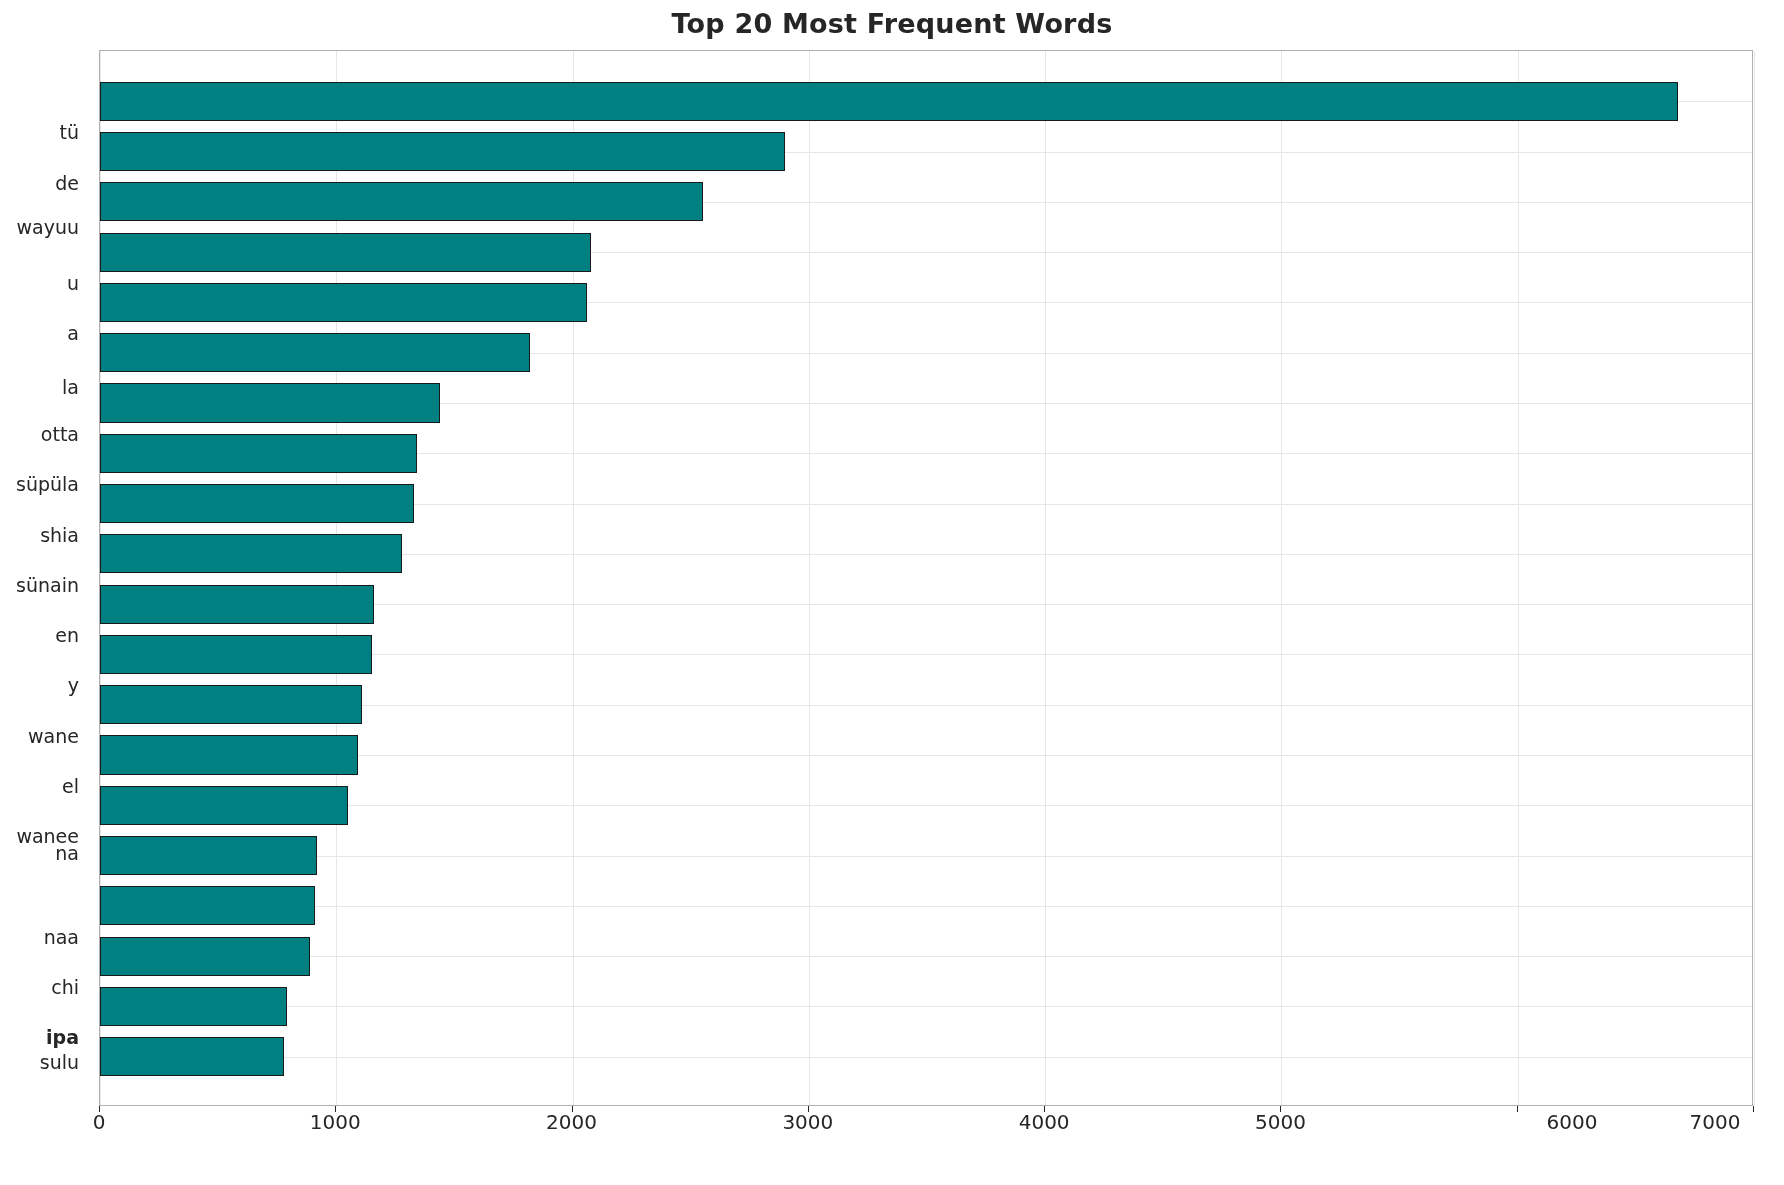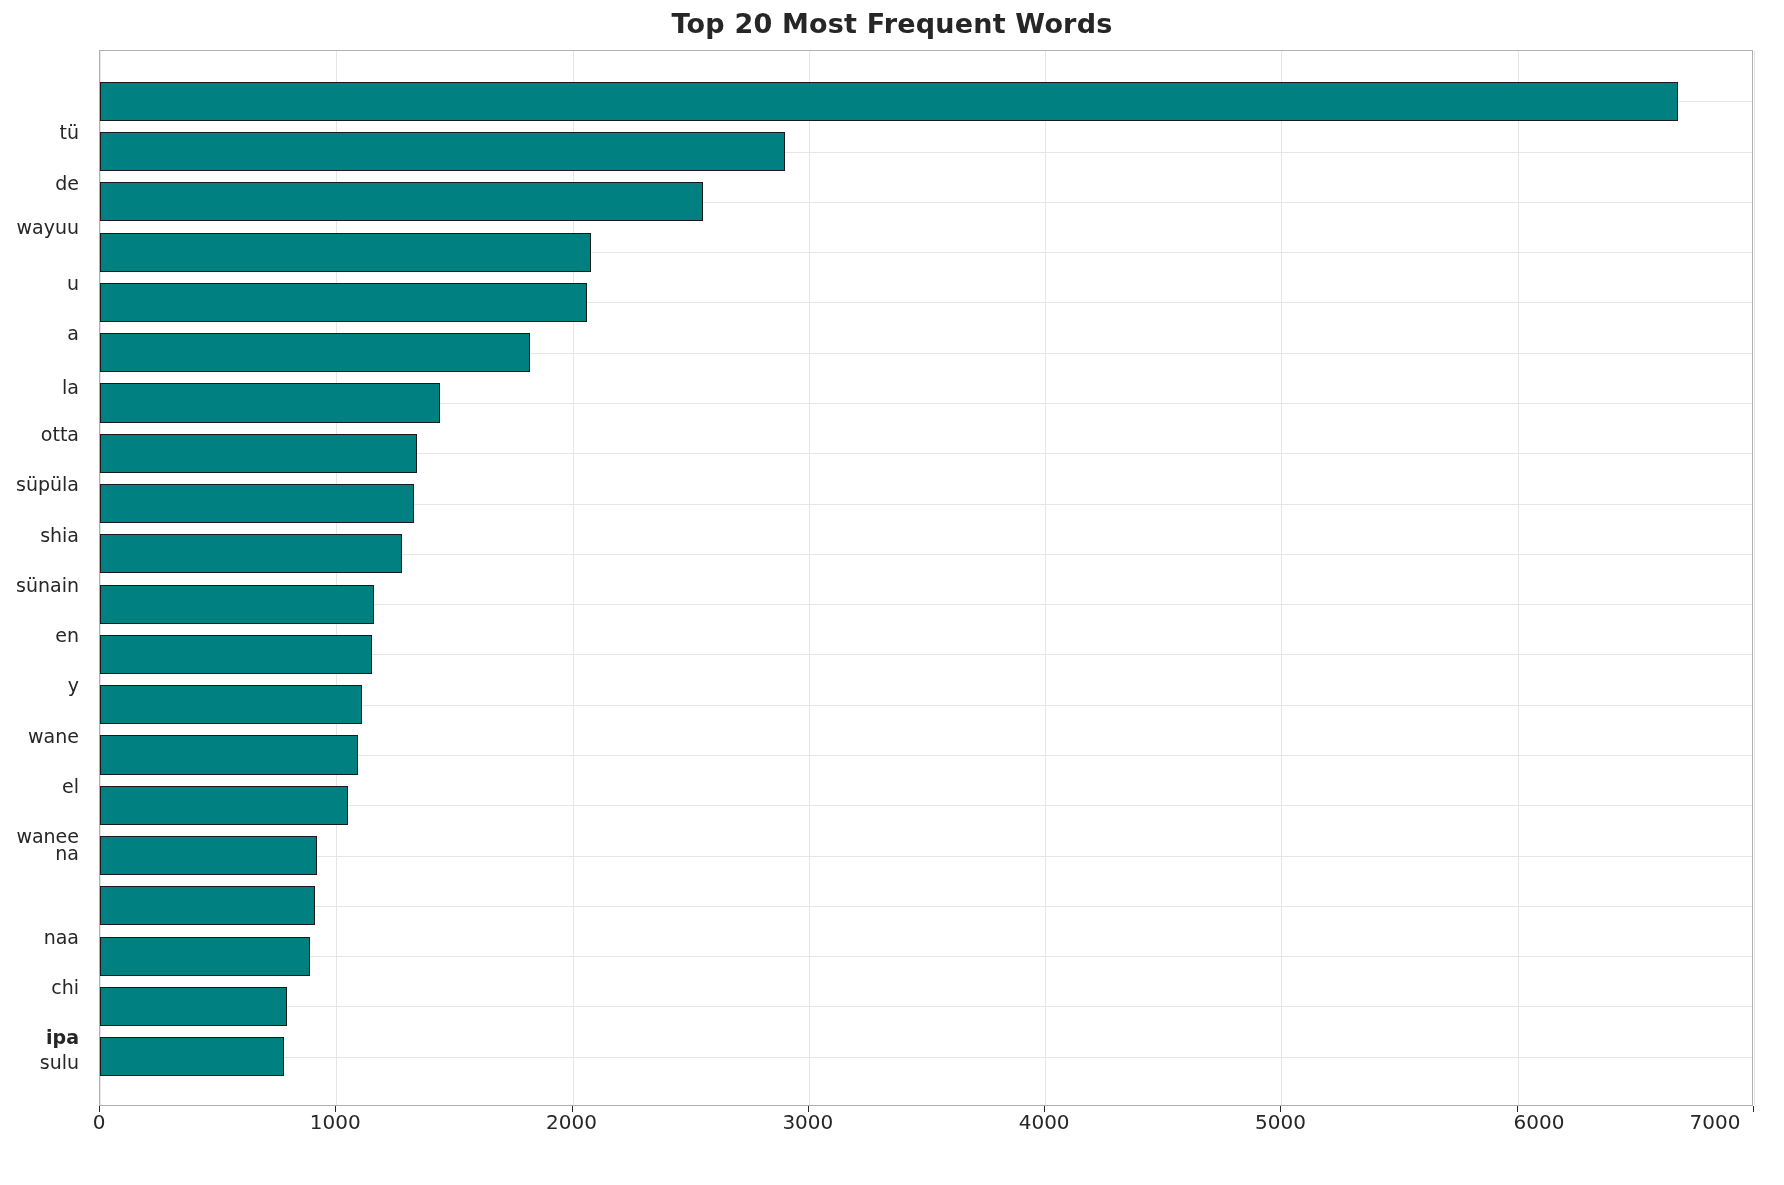--- a/index.html
+++ b/index.html
@@ -213,19 +213,19 @@
       <div class="xlabel" style="left: 236.286px;">1000</div>
       <div class="xtick" style="left: 472.571px;"></div>
       <div class="xlabel" style="left: 472.571px;">2000</div>
       <div class="xtick" style="left: 708.857px;"></div>
       <div class="xlabel" style="left: 708.857px;">3000</div>
       <div class="xtick" style="left: 945.143px;"></div>
       <div class="xlabel" style="left: 945.143px;">4000</div>
       <div class="xtick" style="left: 1181.43px;"></div>
       <div class="xlabel" style="left: 1181.43px;">5000</div>
       <div class="xtick" style="left: 1417.71px;"></div>
-      <div class="xlabel" style="left: 1440px;">6000</div>
+      <div class="xlabel" style="left: 1473px;">6000</div>
       <div class="xtick" style="left: 1654px;"></div>
       <div class="xlabel" style="left: 1616px;">7000</div>
     </div>
 
 
 </div>
 
 </body></html>

